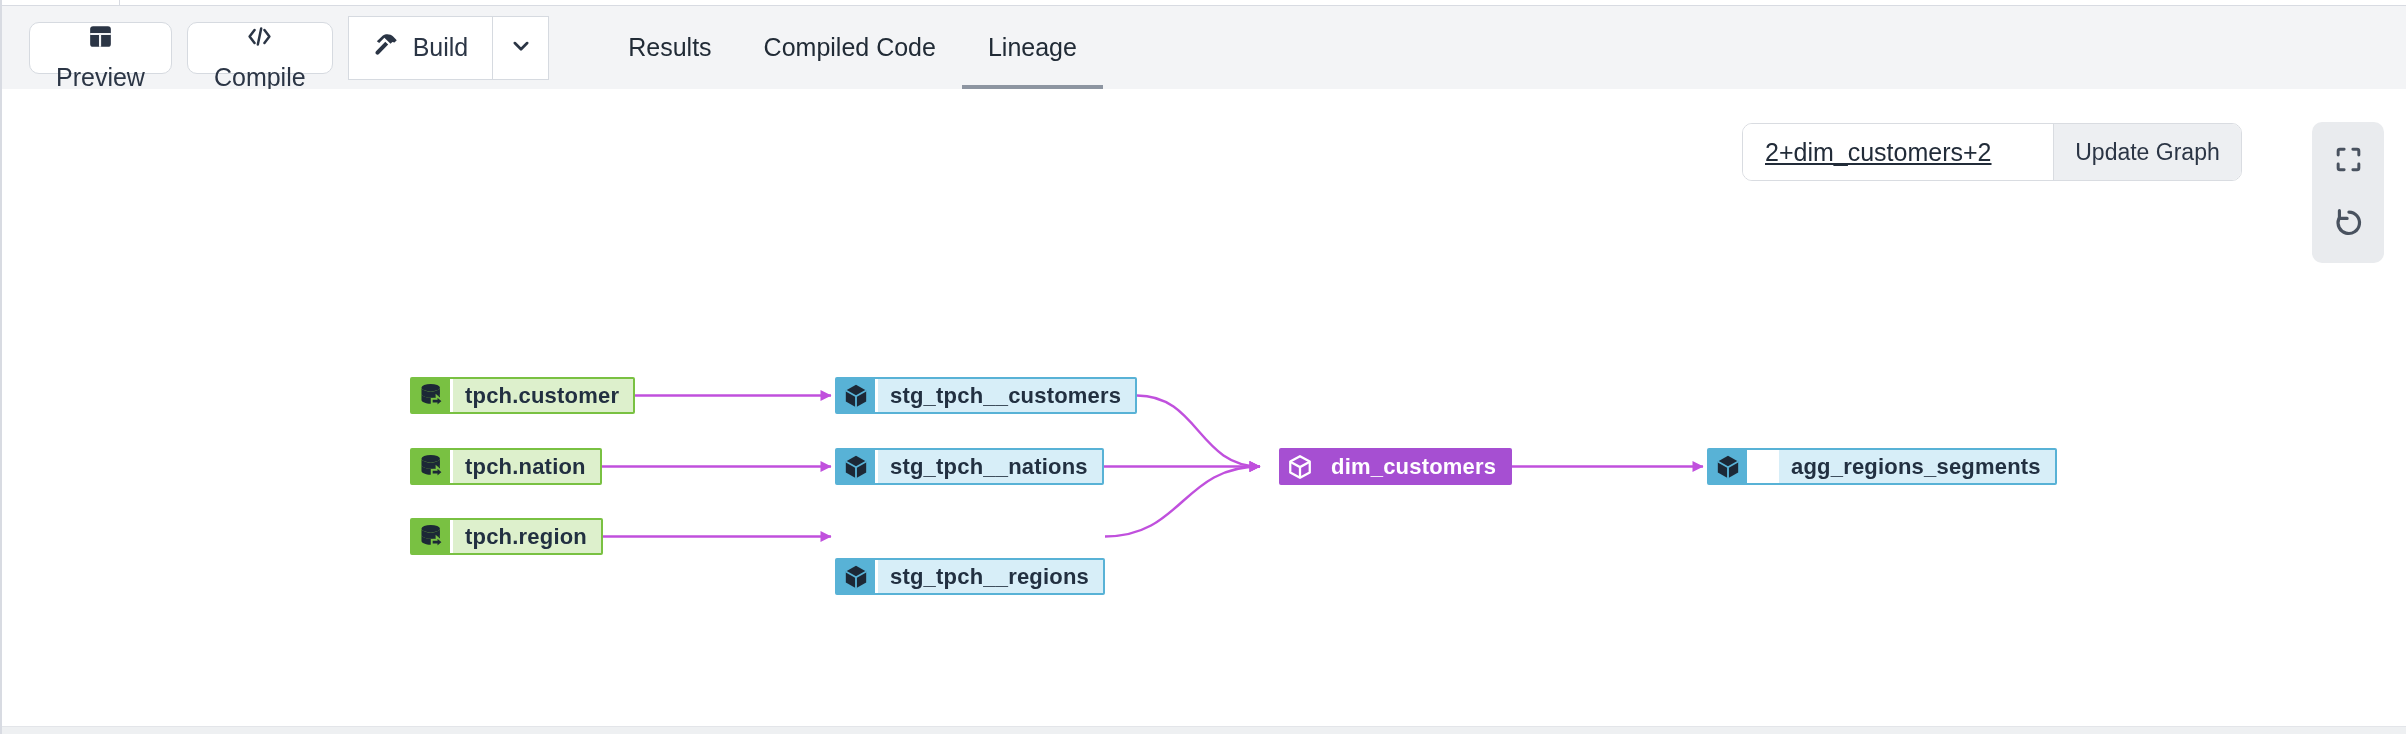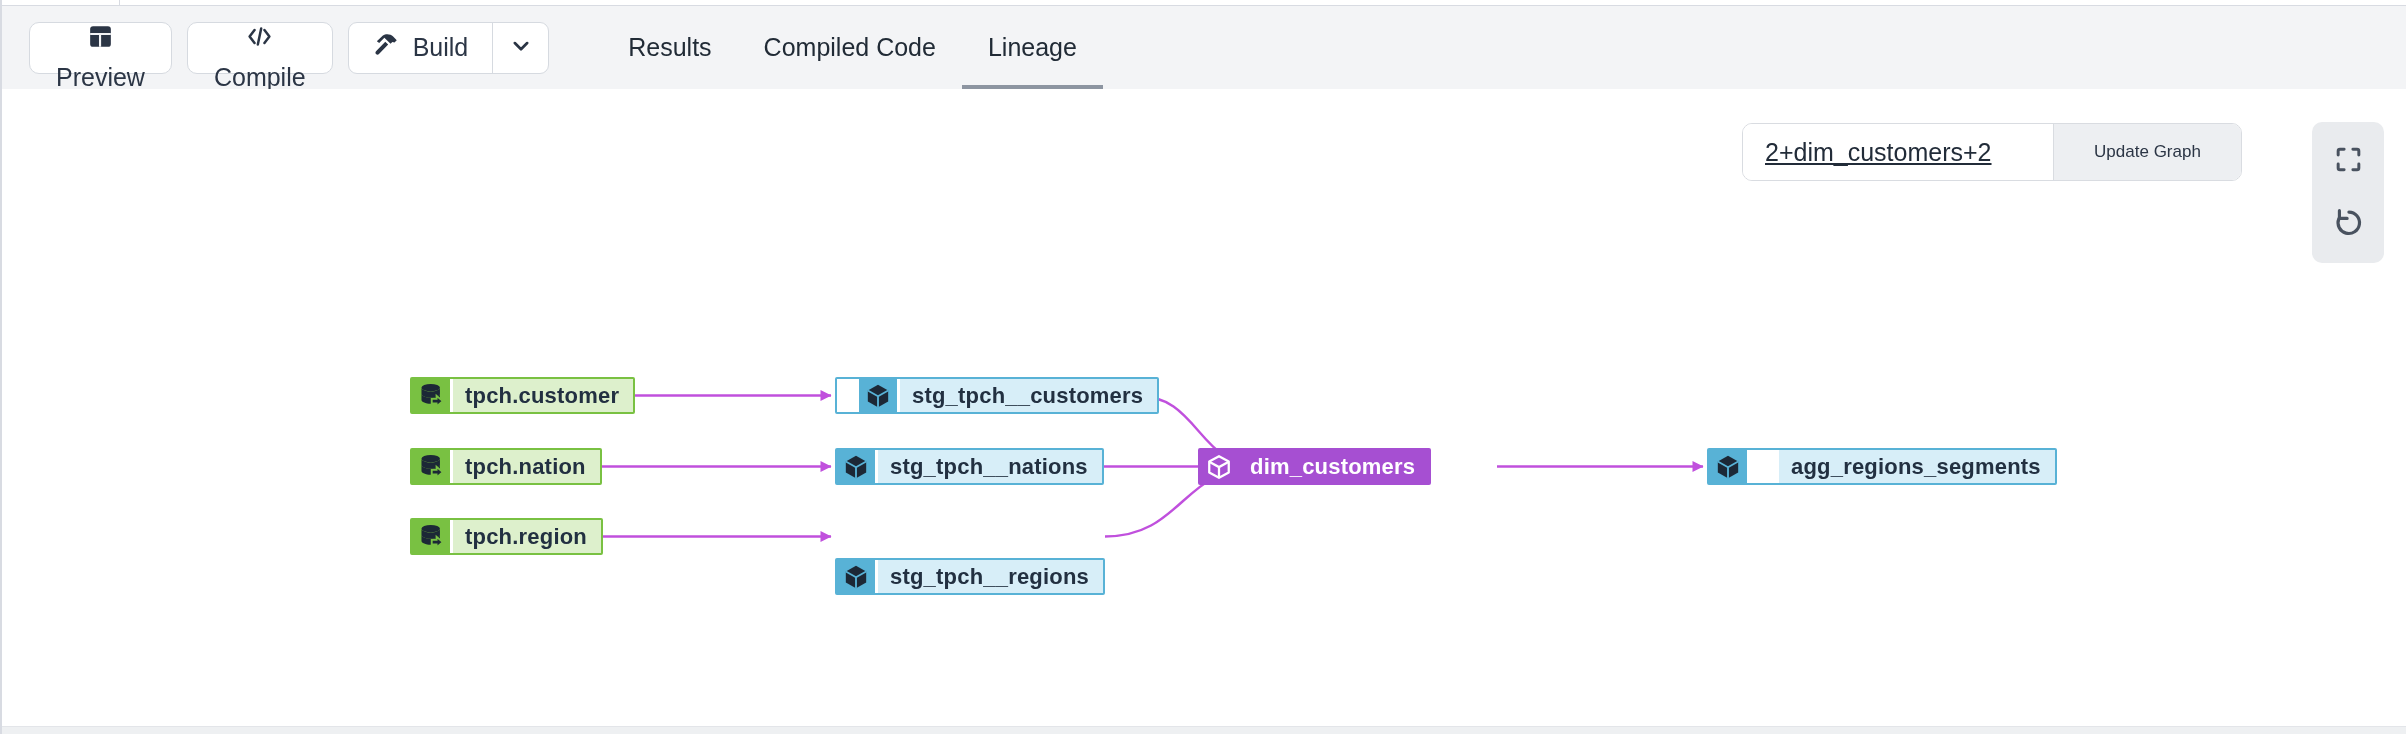--- a/index.html
+++ b/index.html
@@ -17,21 +17,21 @@
   
   .top-strip{height:6px;background:#fff;border-bottom:1px solid var(--border);position:relative;}
   .top-strip .divider{position:absolute;left:117px;top:0;width:1px;height:6px;background:var(--border);}
 
   
   .toolbar{height:83px;background:var(--toolbar-bg);display:flex;align-items:stretch;position:relative;}
   .btn-row{display:flex;align-items:center;gap:15px;padding-left:27px;}
   .btn{display:flex;align-items:center;gap:13px;height:52px;padding:0 26px;background:#fff;
        border:1px solid #d6dae0;border-radius:10px;font-size:25px;color:var(--button-text);cursor:pointer;flex-direction:column;}
   .btn svg{display:block;}
-  .btn-combo{display:flex;align-items:stretch;height:52px;background:#fff;border:1px solid #d6dae0;border-radius:9px;overflow:hidden;}
+  .btn-combo{display:flex;align-items:stretch;height:64px;background:#fff;border:1px solid #d6dae0;border-radius:0;overflow:hidden;}
   .btn-combo .main{display:flex;align-items:center;gap:13px;padding:0 24px;font-size:25px;color:var(--button-text);cursor:pointer;}
   .btn-combo .chev{display:flex;align-items:center;justify-content:center;width:56px;border-left:1px solid #d6dae0;cursor:pointer;}
 
   
   .tabs{display:flex;align-items:stretch;margin-left:53px;}
   .tab{position:relative;display:flex;align-items:center;padding:0 26px;font-size:25px;color:var(--tab-text);cursor:pointer;}
   .tab.active::after{content:"";position:absolute;left:0;right:0;bottom:-2px;height:6px;background:var(--tab-underline);}
 
   
   .canvas{position:relative;height:637px;background:var(--canvas-bg);}
@@ -52,21 +52,21 @@
   .node.selected{border-color:var(--selected-main);}
   .node.selected .node-icon{background:var(--selected-main);color:#ffffff;}
   .node.selected .node-label{background:var(--selected-main);color:#ffffff;}
 
   
   .selector{position:absolute;left:1740px;top:34px;display:flex;width:500px;height:58px;background:#fff;
             border:1px solid #d9dce1;border-radius:10px;overflow:hidden;}
   .selector input{flex:1;border:none;outline:none;padding:0 22px;font-size:25px;color:#222c39;
             font-family:"Liberation Sans",sans-serif;background:#fff;min-width:0;text-decoration:underline;}
   .selector .update-btn{width:188px;background:#edeff2;border:none;border-left:1px solid #d9dce1;
-            font-size:17px;color:#2b3545;font-family:"Liberation Sans",sans-serif;cursor:pointer;}
+            font-size:23px;color:#2b3545;font-family:"Liberation Sans",sans-serif;cursor:pointer;}
 
   
   .graph-controls{position:absolute;left:2310px;top:33px;width:72px;height:141px;background:var(--control-bg);
             border-radius:10px;display:flex;flex-direction:column;align-items:center;justify-content:space-around;padding:8px 0;}
   .icon-btn{width:60px;height:56px;display:flex;align-items:center;justify-content:center;background:transparent;
             border:none;color:var(--control-icon);cursor:pointer;}
 
   
   .bottom-strip{height:9px;background:#eef0f2;border-top:1px solid #e3e5e9;}
 </style>
@@ -194,21 +194,21 @@
         <span class="node-icon">
           <svg viewBox="0 0 24 24" width="27" height="27">
       <ellipse cx="11.3" cy="5.1" rx="8.2" ry="3.3" fill="currentColor"></ellipse>
       <path d="M3.1 5.1 v5.5 c0 1.8 3.7 3.3 8.2 3.3 s8.2-1.5 8.2-3.3 v-5.5 c0 1.8-3.7 3.3-8.2 3.3 s-8.2-1.5-8.2-3.3 z" fill="currentColor"></path>
       <path d="M3.1 10.6 v5.5 c0 1.8 3.7 3.3 8.2 3.3 s8.2-1.5 8.2-3.3 v-5.5 c0 1.8-3.7 3.3-8.2 3.3 s-8.2-1.5-8.2-3.3 z" fill="currentColor"></path>
       <path d="M12.2 15 h4.3 v-2.7 l5.5 4.7 -5.5 4.7 v-2.7 h-4.3 z" fill="currentColor" stroke="#79c142" stroke-width="1.7"></path>
     </svg>
         </span>
         <span class="node-label">tpch.region</span>
       </div>
-      <div class="node model" style="left: 833px; top: 288px; padding-left: 22px;">
+      <div class="node model" style="left: 833px; top: 288px;">
         <span class="node-icon">
           <svg viewBox="0 0 24 24" width="26" height="26">
     <path d="M12 1.6 L21.4 6.9 V17.1 L12 22.4 L2.6 17.1 V6.9 Z" fill="currentColor"></path>
     <path d="M2.6 6.9 L12 12.2 L21.4 6.9 M12 12.2 V22.4" fill="none" stroke="#58b2d6" stroke-width="1.7"></path>
   </svg>
         </span>
         <span class="node-label">stg_tpch__customers</span>
       </div>
       <div class="node model" style="left: 833px; top: 359px;">
         <span class="node-icon">
@@ -221,21 +221,21 @@
       </div>
       <div class="node model" style="left: 833px; top: 429px; margin-top: 40px;">
         <span class="node-icon">
           <svg viewBox="0 0 24 24" width="26" height="26">
     <path d="M12 1.6 L21.4 6.9 V17.1 L12 22.4 L2.6 17.1 V6.9 Z" fill="currentColor"></path>
     <path d="M2.6 6.9 L12 12.2 L21.4 6.9 M12 12.2 V22.4" fill="none" stroke="#58b2d6" stroke-width="1.7"></path>
   </svg>
         </span>
         <span class="node-label">stg_tpch__regions</span>
       </div>
-      <div class="node selected" style="left: 1196px; top: 359px;">
+      <div class="node selected" style="left: 1277px; top: 359px;">
         <span class="node-icon">
           <svg viewBox="0 0 24 24" width="26" height="26">
       <path d="M12 2 L21 7 V17 L12 22 L3 17 V7 Z" fill="none" stroke="currentColor" stroke-width="2.1" stroke-linejoin="round"></path>
       <path d="M3.4 7.3 L12 12.1 L20.6 7.3 M12 12.1 V21.5" fill="none" stroke="currentColor" stroke-width="2.1"></path>
     </svg>
         </span>
         <span class="node-label">dim_customers</span>
       </div>
       <div class="node model" style="left: 1705px; top: 359px; gap: 29px;">
         <span class="node-icon">

